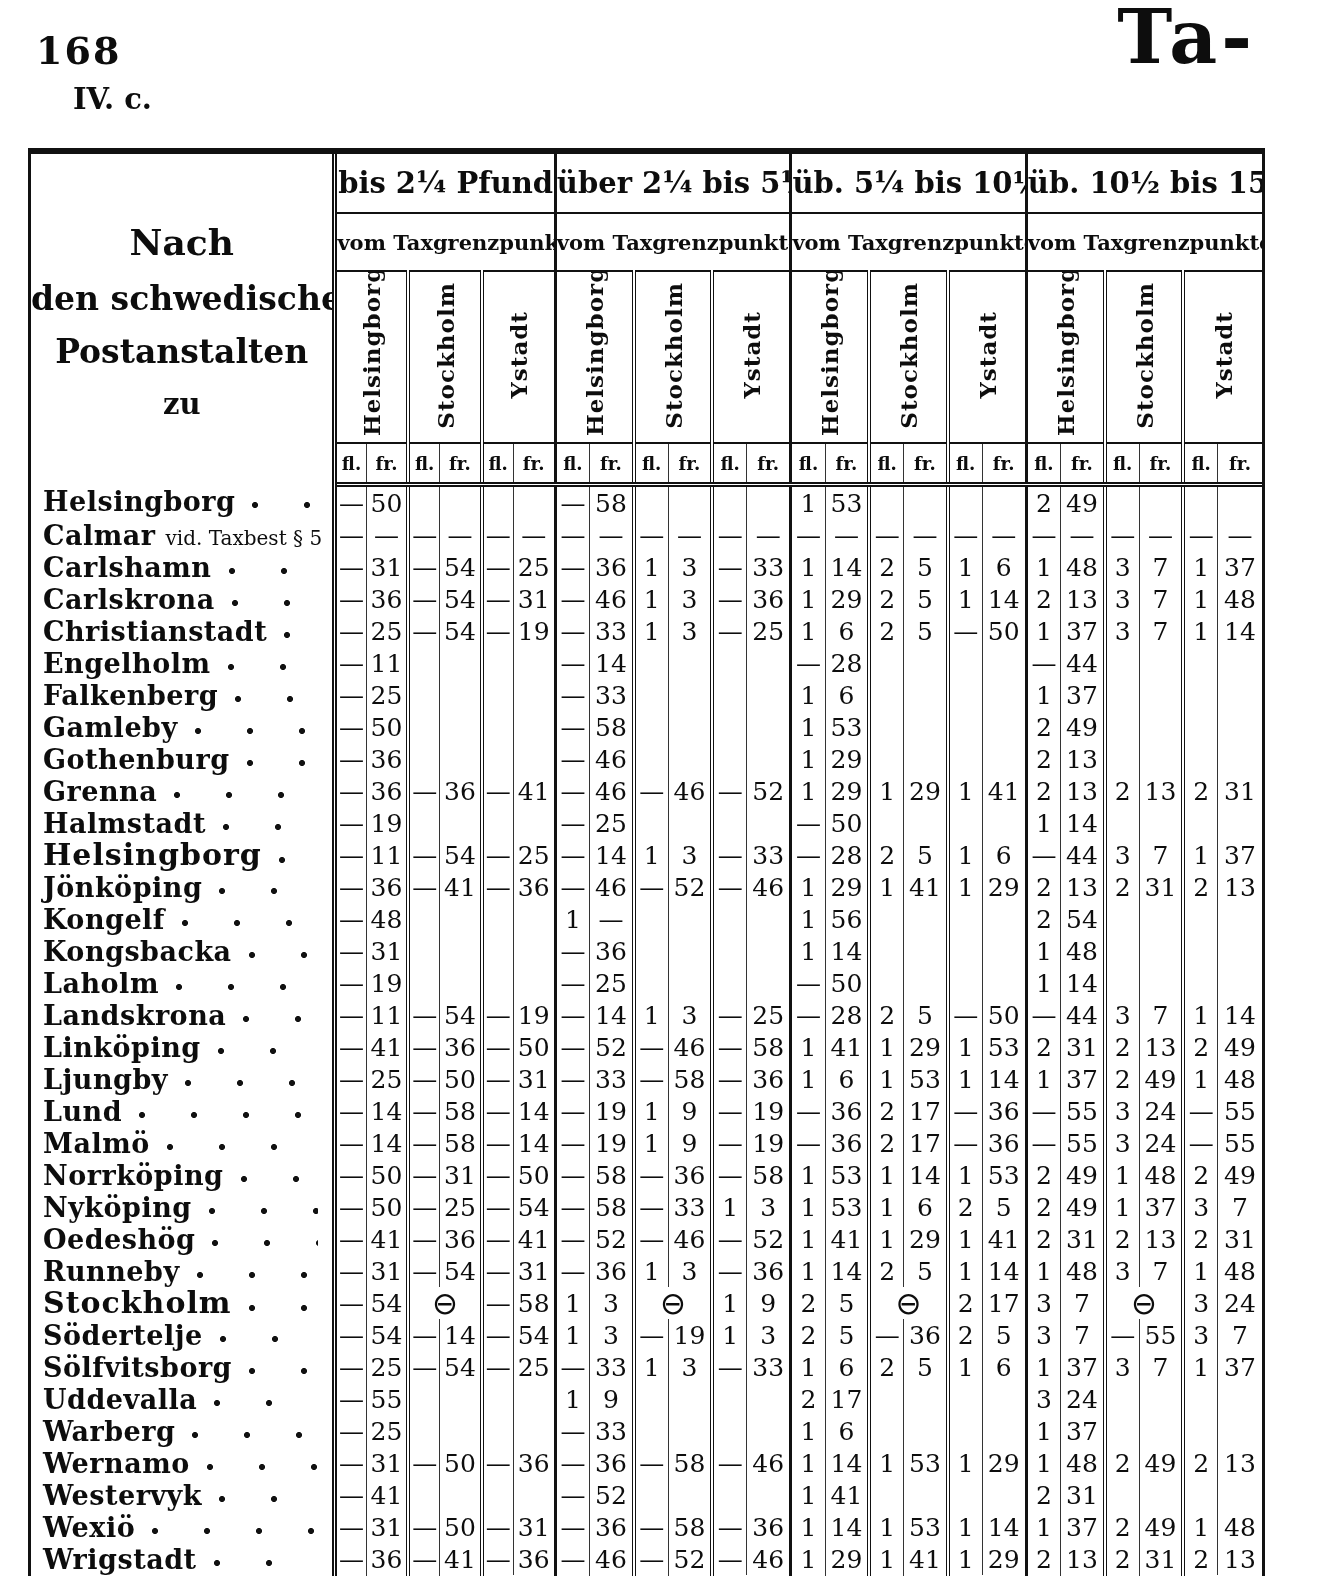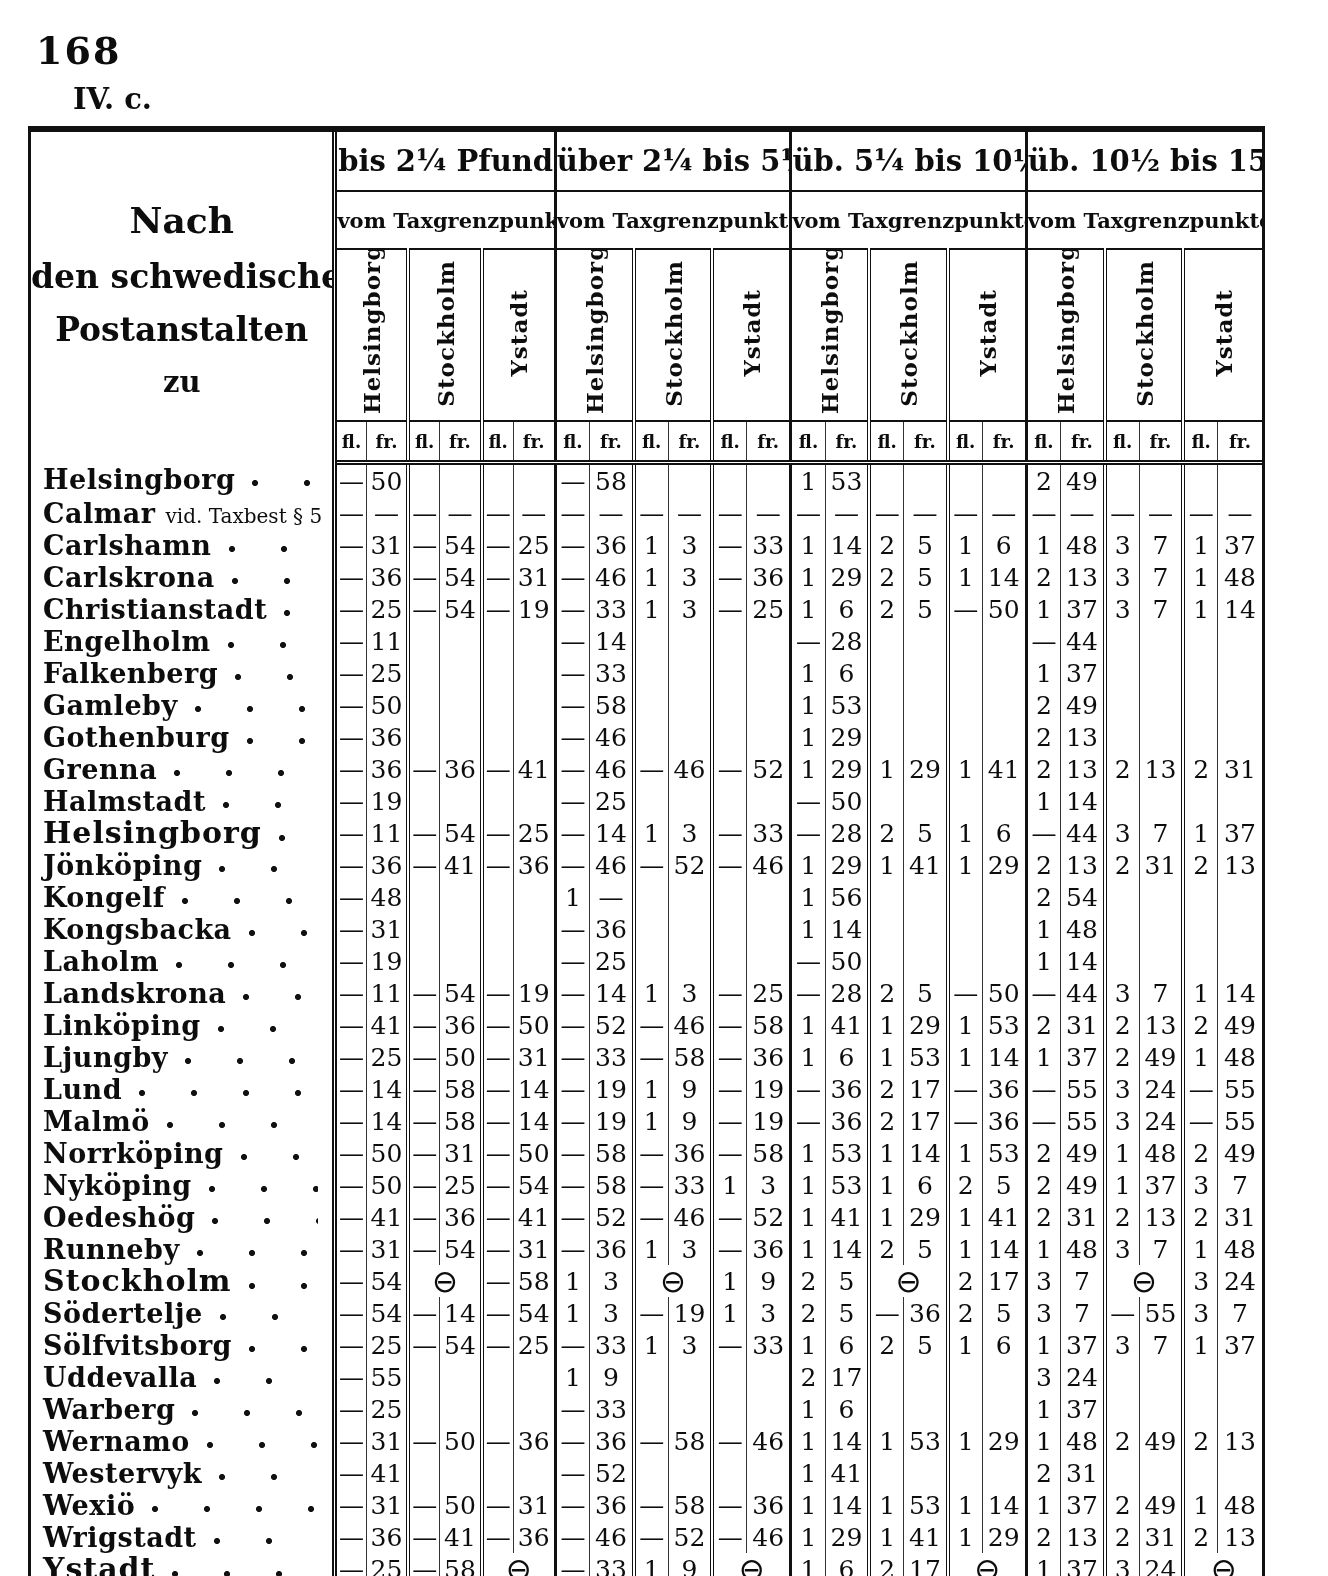--- a/index.html
+++ b/index.html
@@ -1,21 +1,21 @@
 <!DOCTYPE html>
 <html><head>
 <meta charset="utf-8">
 <style>
   html,body{margin:0;padding:0;background:#ffffff;}
   body{
     width:1328px;height:1576px;position:relative;overflow:hidden;
     font-family:"DejaVu Serif", serif;color:#0d0d0d;
   }
   
-  .page-head{position:relative;height:126px;}
+  .page-head{position:relative;height:148px;}
   .page-num{position:absolute;left:36px;top:28px;font-size:38px;font-weight:bold;letter-spacing:2px;}
   .page-section{position:absolute;left:33px;top:82px;font-size:29px;font-weight:bold;margin-left:40px;}
   .title-frag{position:absolute;right:72px;top:0px;font-size:74px;font-weight:bold;letter-spacing:4px;line-height:1;}
   .subtitle{position:absolute;left:688px;top:76px;font-size:31px;font-weight:bold;letter-spacing:13px;word-spacing:26px;white-space:nowrap;}
   
   .tbl-wrap{
     margin-left:28px;width:1231px;
     border-style:solid;border-color:#111;border-width:6px 3px 0 3px;
   }
   table{border-collapse:collapse;width:100%;table-layout:fixed;}
@@ -51,20 +51,21 @@
     background-size:52px 8px;background-repeat:repeat-x;background-position:left bottom;
   }
   td.self{font-family:"DejaVu Sans", sans-serif;font-size:31px;font-weight:normal;}
 </style>
 </head>
 <body>
 
 <div class="page-head">
   <div class="page-num">168</div>
   <div class="page-section">IV. c.</div>
+  <div class="title-frag">Ta-</div>
 </div>
 
 <div class="tbl-wrap">
   <table id="rate-table">
       <colgroup>
         <col style="width:302px">
         <col style="width:31px">
         <col style="width:42px">
         <col style="width:31px">
         <col style="width:42px">

